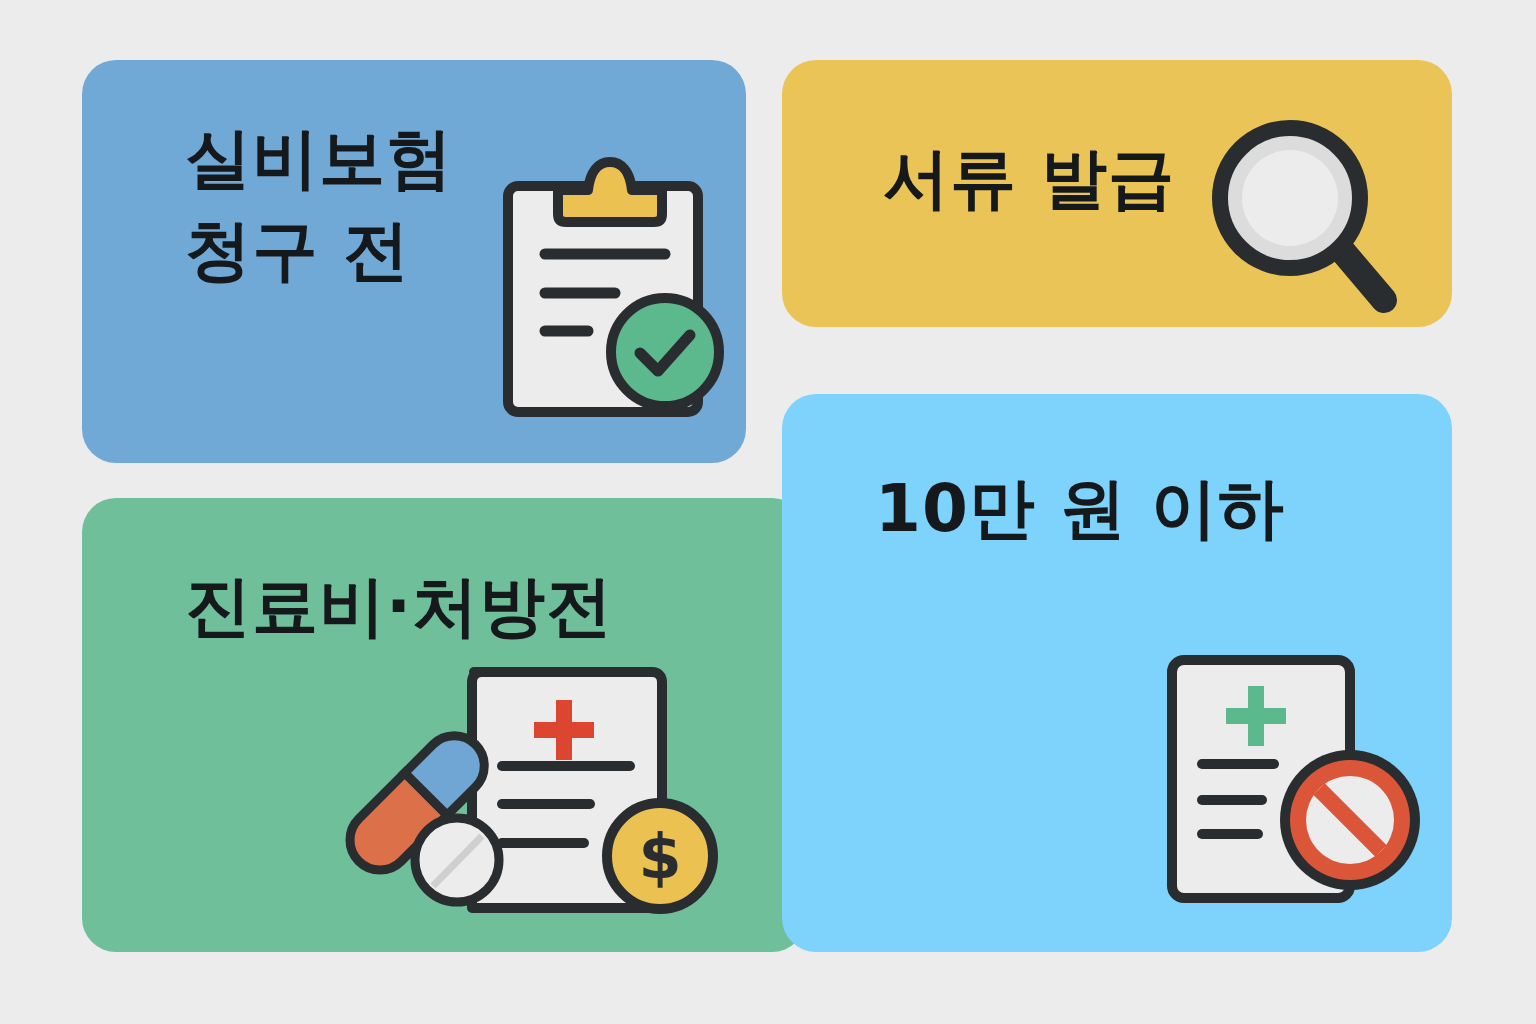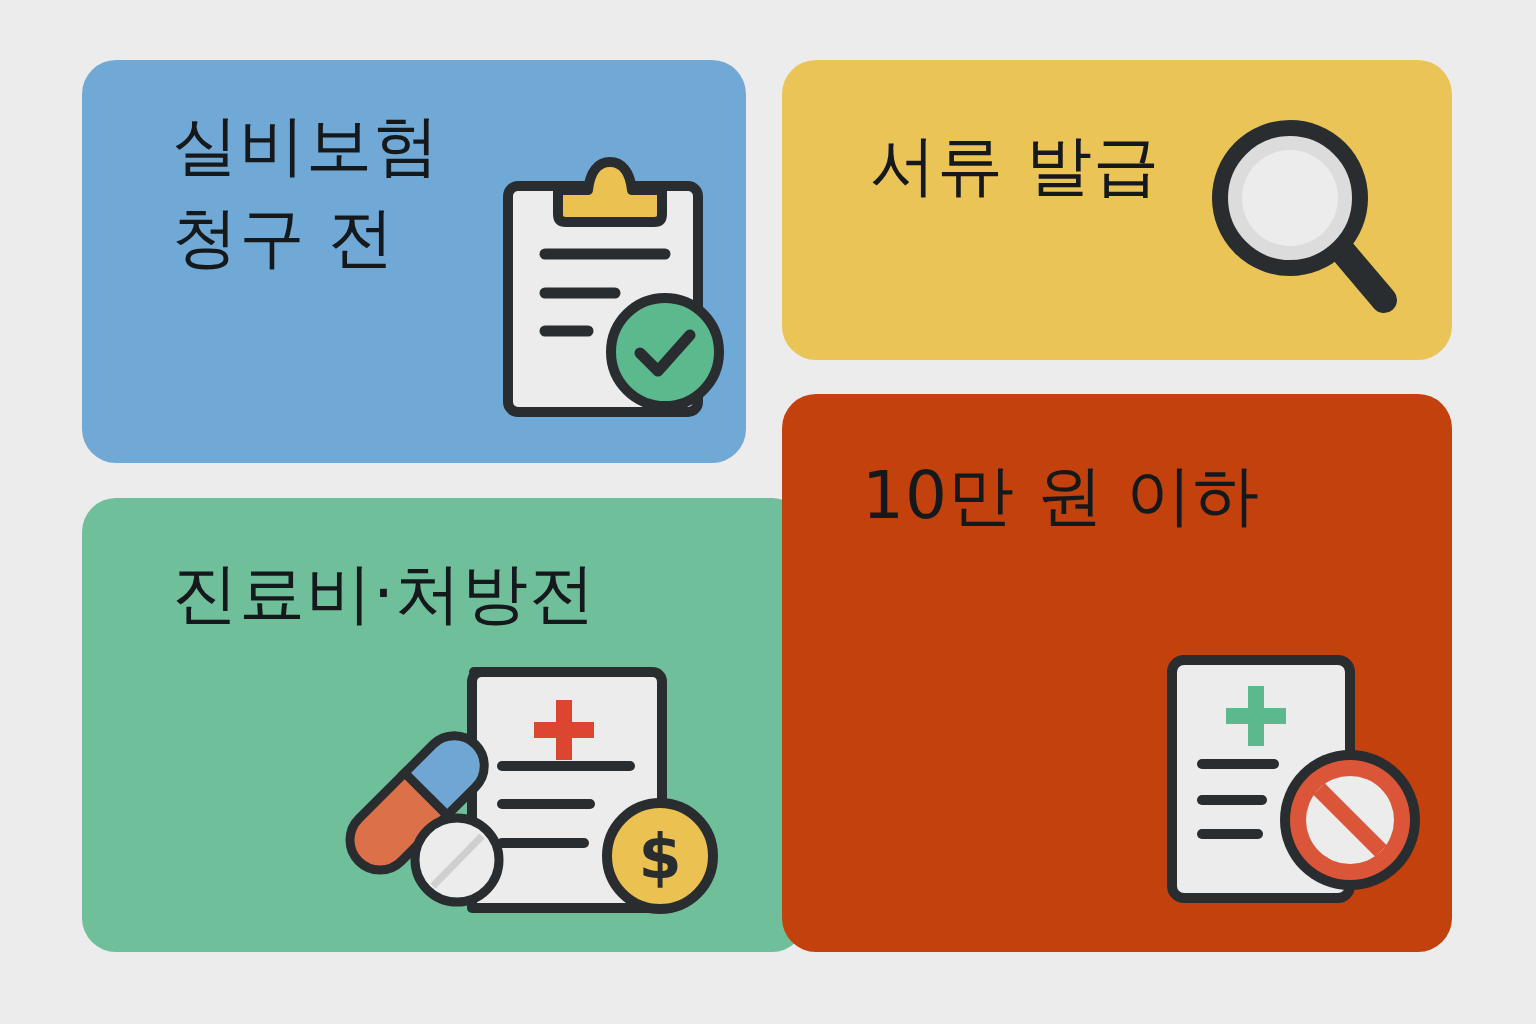--- a/index.html
+++ b/index.html
@@ -2,25 +2,25 @@
 <html><head>
 <meta charset="utf-8">
 <style>
   html, body { margin:0; padding:0; }
   body {
     width:1536px; height:1024px; background:#ececec; position:relative; overflow:hidden;
     font-family: "DejaVu Sans", "Liberation Sans", sans-serif;
   }
   .card { position:absolute; border-radius:34px; box-sizing:border-box; }
   .card-blue   { left:82px;  top:60px;  width:664px; height:403px; }
-  .card-yellow { left:782px; top:60px;  width:670px; height:300px; }
+  .card-yellow { left:782px; top:60px;  width:670px; height:267px; }
   .card-green  { left:82px;  top:498px; width:724px; height:454px; }
   .card-orange { left:782px; top:394px; width:670px; height:558px; }
   .title {
-    position:absolute; margin:0; font-weight:normal; color:#15191b;
+    position:absolute; margin:13px; font-weight:bold; color:#15191b;
     font-size:66px; line-height:92px; letter-spacing:1px; white-space:nowrap;
   }
   .title .line { display:block; }
   .icon { position:absolute; }
 </style>
 </head>
 <body>
 
 <div class="card card-blue" style="background:#71a9d6;">
   <h2 class="title" style="left:90px; top:40px;">
@@ -72,21 +72,21 @@
       <line x1="103" y1="226" x2="152" y2="176" stroke="#cfcfcf" stroke-width="7"></line>
     </g>
 
     <g>
       <circle cx="330" cy="196" r="53" fill="#ebc152" stroke="#2a2d2f" stroke-width="10"></circle>
       <text x="330" y="218" text-anchor="middle" font-family="DejaVu Sans, sans-serif" font-weight="bold" font-size="62" fill="#2a2d2f">$</text>
     </g>
   </svg>
 </div>
 
-<div class="card card-orange" style="background:#c2410c;">
+<div class="card card-orange" style="background:#7dd3fc;">
   <h2 class="title" style="left:80px; top:56px;">
     <span class="line">10만 원 이하</span>
   </h2>
   <svg class="icon" style="left:382px; top:258px;" width="270" height="260" viewBox="0 0 270 260">
     <rect x="8" y="8" width="178" height="238" rx="12" fill="#ececec" stroke="#2a2d2f" stroke-width="10"></rect>
     <path d="M84 34 h16 v22 h22 v16 h-22 v22 h-16 v-22 h-22 v-16 h22 z" fill="#5cb88d"></path>
     <line x1="38" y1="112" x2="110" y2="112" stroke="#2a2d2f" stroke-width="10" stroke-linecap="round"></line>
     <line x1="38" y1="148" x2="98" y2="148" stroke="#2a2d2f" stroke-width="10" stroke-linecap="round"></line>
     <line x1="38" y1="182" x2="94" y2="182" stroke="#2a2d2f" stroke-width="10" stroke-linecap="round"></line>
     <g>

